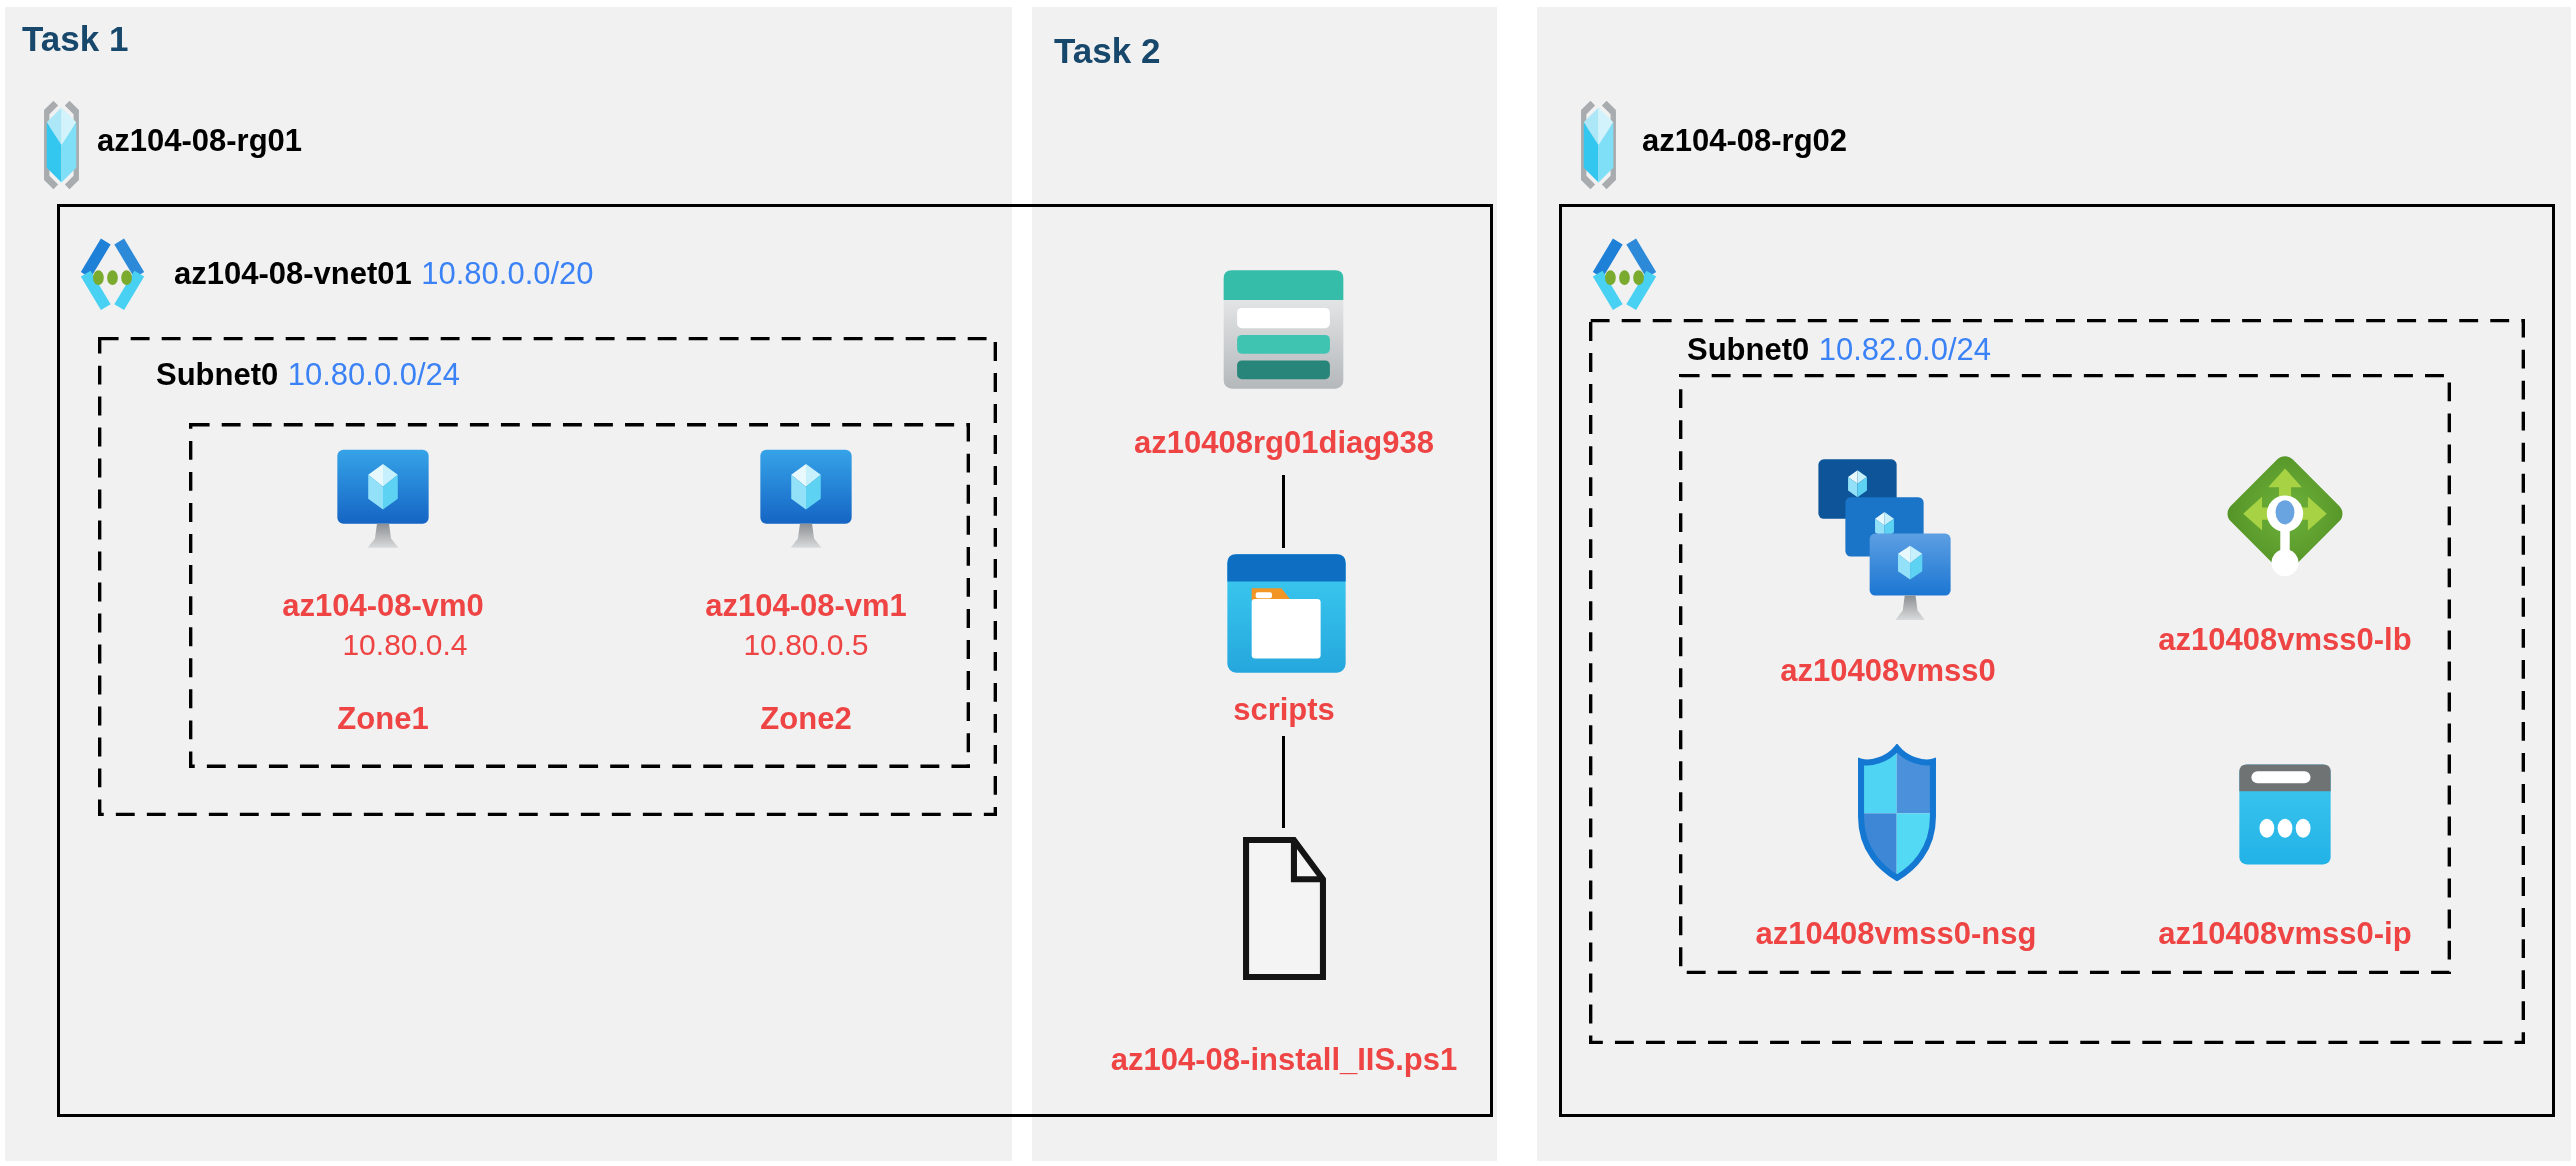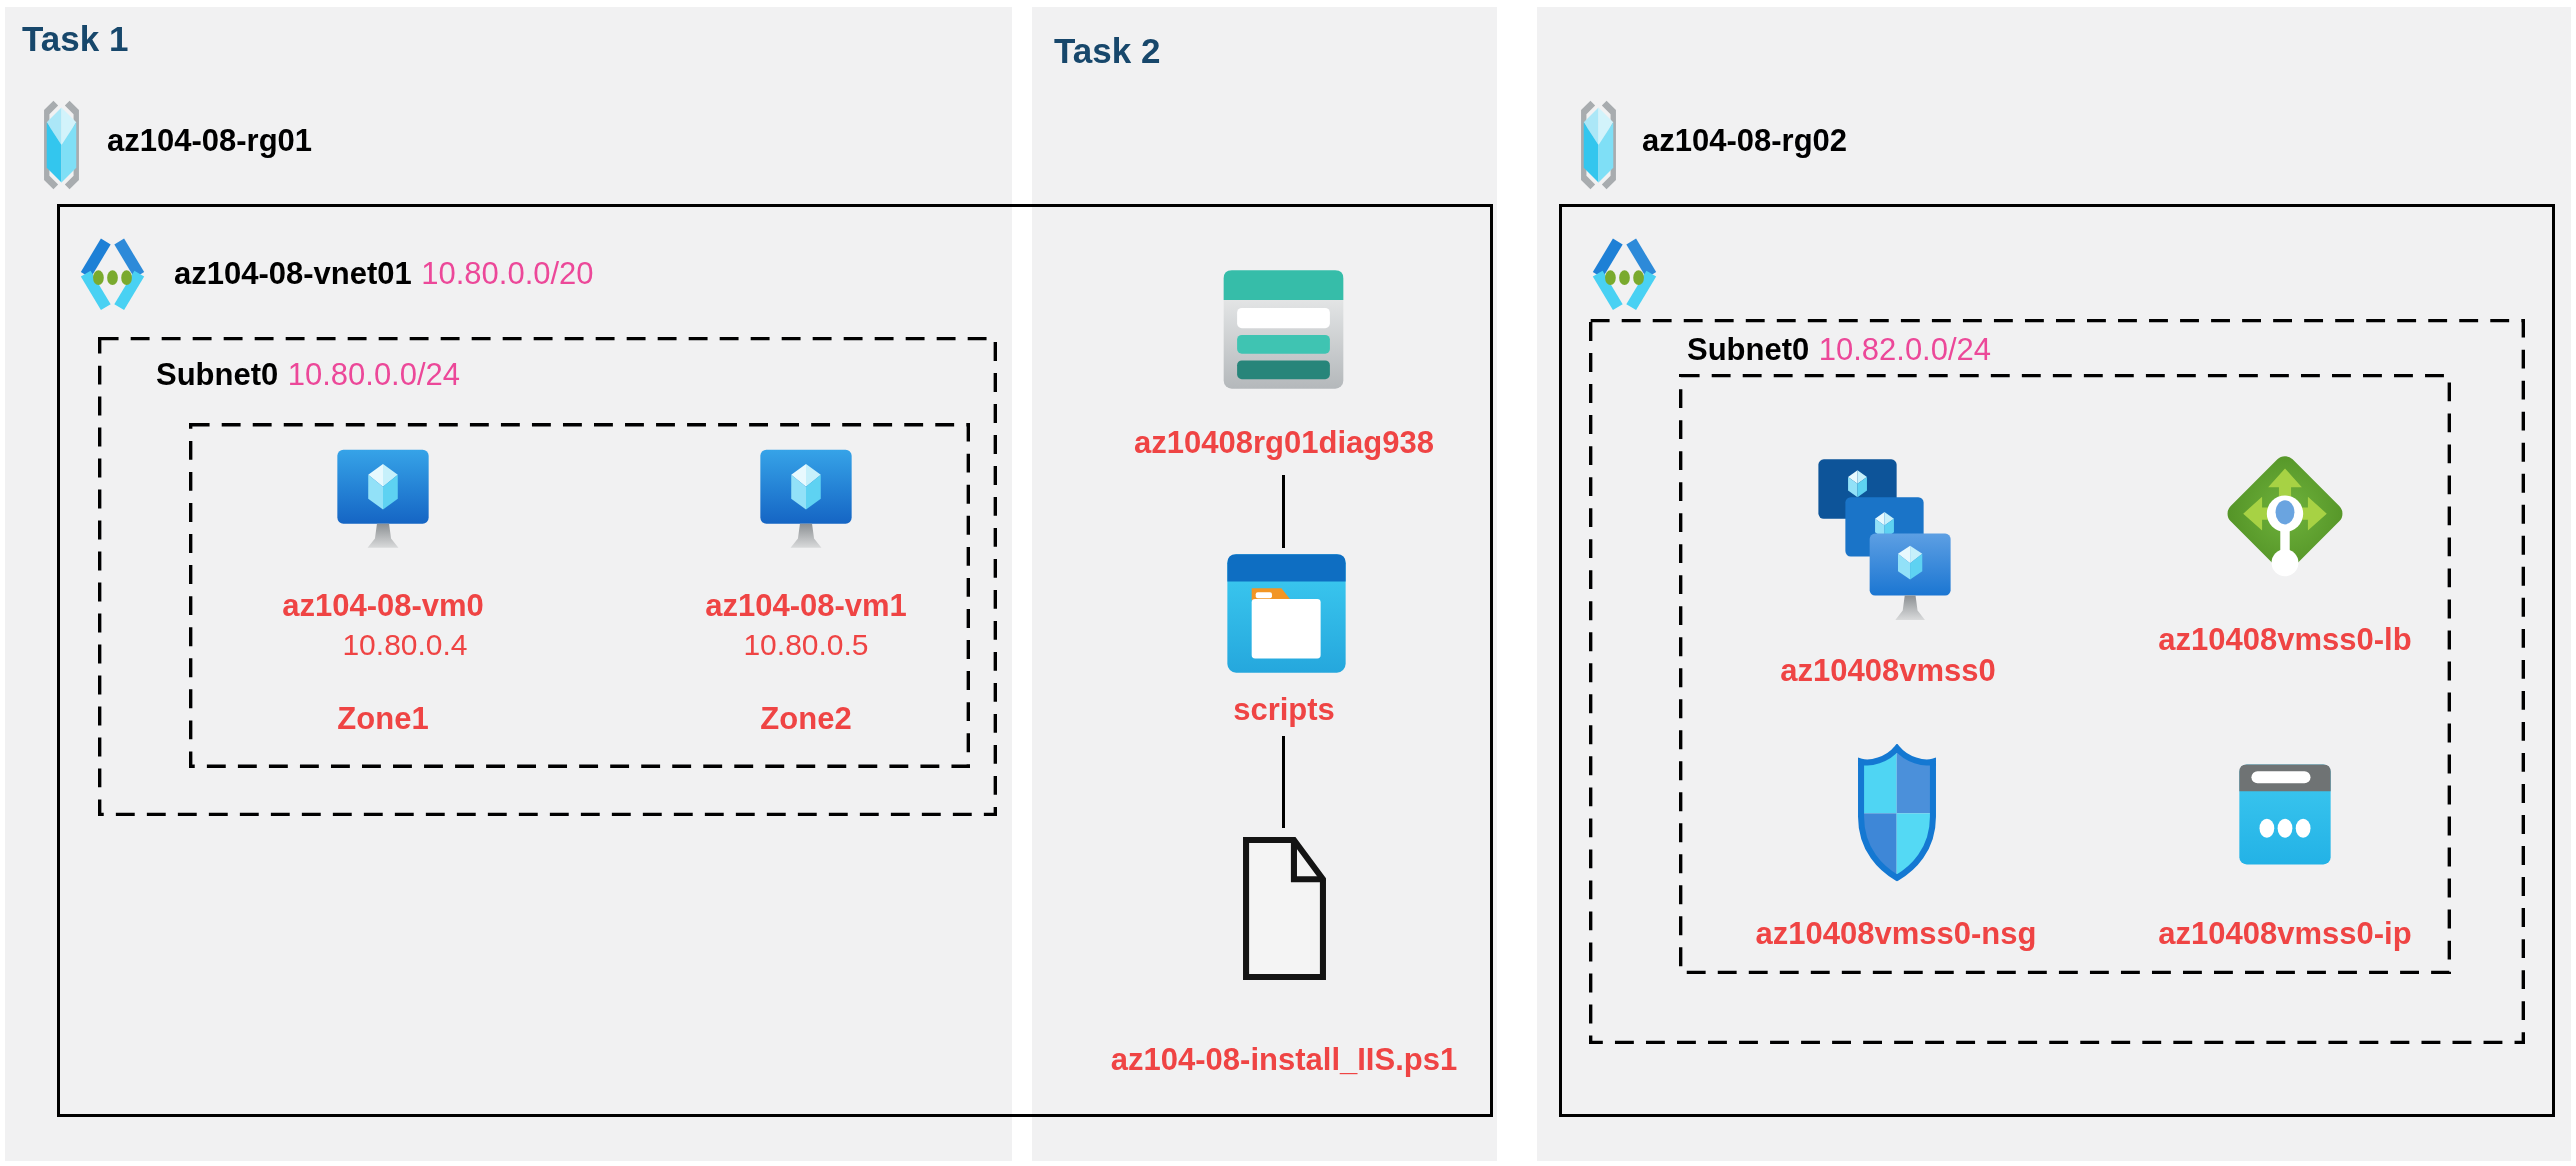--- a/index.html
+++ b/index.html
@@ -7,21 +7,21 @@
          font-family:Liberation Sans, sans-serif;}
   .panel{position:absolute;top:6.7px;height:1154px;background:#f1f1f2;}
   .panel-task1{left:5.4px;width:1007px;}
   .panel-task2{left:1032px;width:465px;}
   .panel-task3{left:1537px;width:1034px;}
   .task-title{position:absolute;font-size:35px;font-weight:700;color:#17476b;white-space:nowrap;line-height:1.1;}
   .solidbox{position:absolute;border:3.4px solid #000;box-sizing:border-box;}
   .dashbox{position:absolute;}
   .dashbox svg{display:block;width:100%;height:100%;}
   .reslabel{position:absolute;font-size:31px;font-weight:700;color:#000;white-space:nowrap;line-height:1.15;}
-  .reslabel .cidr{font-weight:400;color:#ec4899;margin-left:9.4px;}
+  .reslabel .cidr{font-weight:400;color:#3b82f6;margin-left:9.4px;}
   .clabel{position:absolute;font-size:31px;font-weight:700;color:#ef4444;white-space:nowrap;
           transform:translateX(-50%);line-height:1.15;}
   .clabel.reg{font-weight:400;font-size:30px;}
   .icon{position:absolute;}
   .icon svg{display:block;width:100%;height:100%;}
   .vline{position:absolute;width:2.7px;background:#000;}
 </style>
 </head>
 <body>
 
@@ -37,21 +37,21 @@
   <div class="icon" style="left:36px;top:98px;width:51px;height:94px;">
     <svg viewBox="0 0 76 140">
       <path d="M26,4 L12,18 L12,122 L26,136 L33,129 L20,116 L20,24 L33,11 Z" fill="#a8acaf"></path>
       <path d="M50,4 L64,18 L64,122 L50,136 L43,129 L56,116 L56,24 L43,11 Z" fill="#a8acaf"></path>
       <polygon points="16,36 38,14 38,70" fill="#abe7f7"></polygon>
       <polygon points="38,14 60,36 38,70" fill="#d2f3fb"></polygon>
       <polygon points="16,36 38,70 38,126 16,104" fill="#33c6ee"></polygon>
       <polygon points="60,36 38,70 38,126 60,104" fill="#7fdff6"></polygon>
     </svg>
   </div>
-  <div class="reslabel" style="left:107px;top:123px;">az104-08-rg01</div>
+  <div class="reslabel" style="left:97px;top:123px;">az104-08-rg01</div>
 
   <div class="icon" style="left:1573px;top:98px;width:51px;height:94px;">
     <svg viewBox="0 0 76 140">
       <path d="M26,4 L12,18 L12,122 L26,136 L33,129 L20,116 L20,24 L33,11 Z" fill="#a8acaf"></path>
       <path d="M50,4 L64,18 L64,122 L50,136 L43,129 L56,116 L56,24 L43,11 Z" fill="#a8acaf"></path>
       <polygon points="16,36 38,14 38,70" fill="#abe7f7"></polygon>
       <polygon points="38,14 60,36 38,70" fill="#d2f3fb"></polygon>
       <polygon points="16,36 38,70 38,126 16,104" fill="#33c6ee"></polygon>
       <polygon points="60,36 38,70 38,126 60,104" fill="#7fdff6"></polygon>
     </svg>

